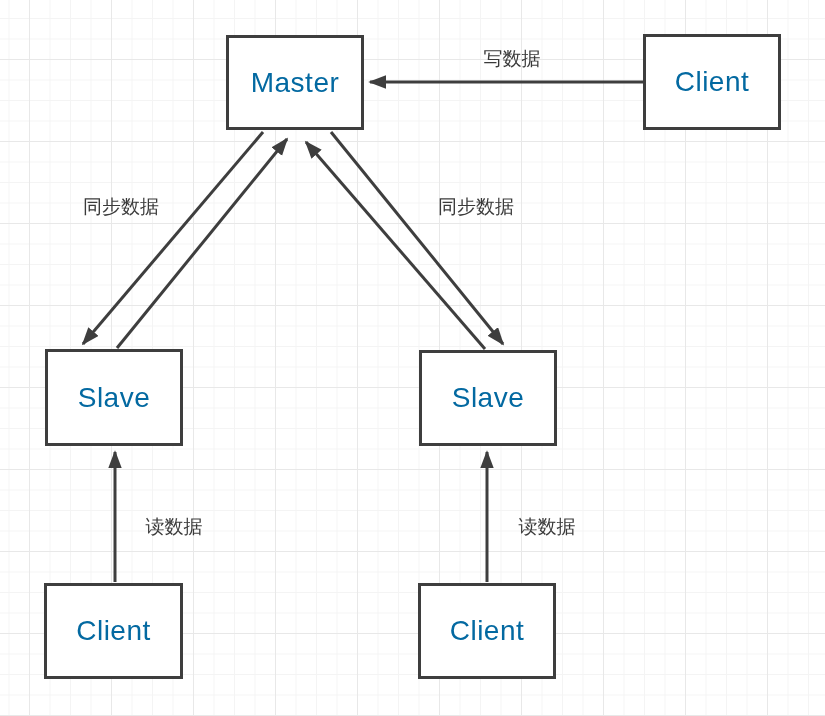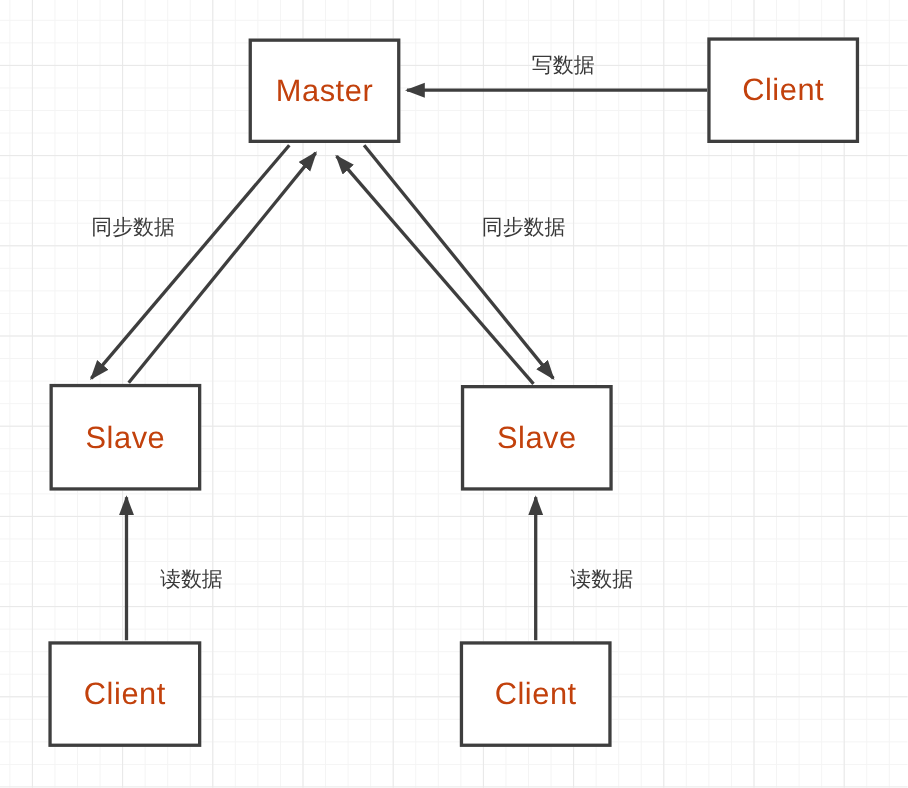--- a/index.html
+++ b/index.html
@@ -32,21 +32,21 @@
     position: absolute;
     box-sizing: border-box;
     background: #ffffff;
     border: 3px solid #3e3e3e;
     display: flex;
     align-items: center;
     justify-content: center;
   }
   .node-label {
     font-size: 28px;
-    color: #c2410c;
+    color: #0369a1;
     letter-spacing: 0.5px;
   }
   .edge-label {
     position: absolute;
     width: 220px;
     text-align: center;
     font-size: 19px;
     color: #3a3a3a;
   }
 </style>

